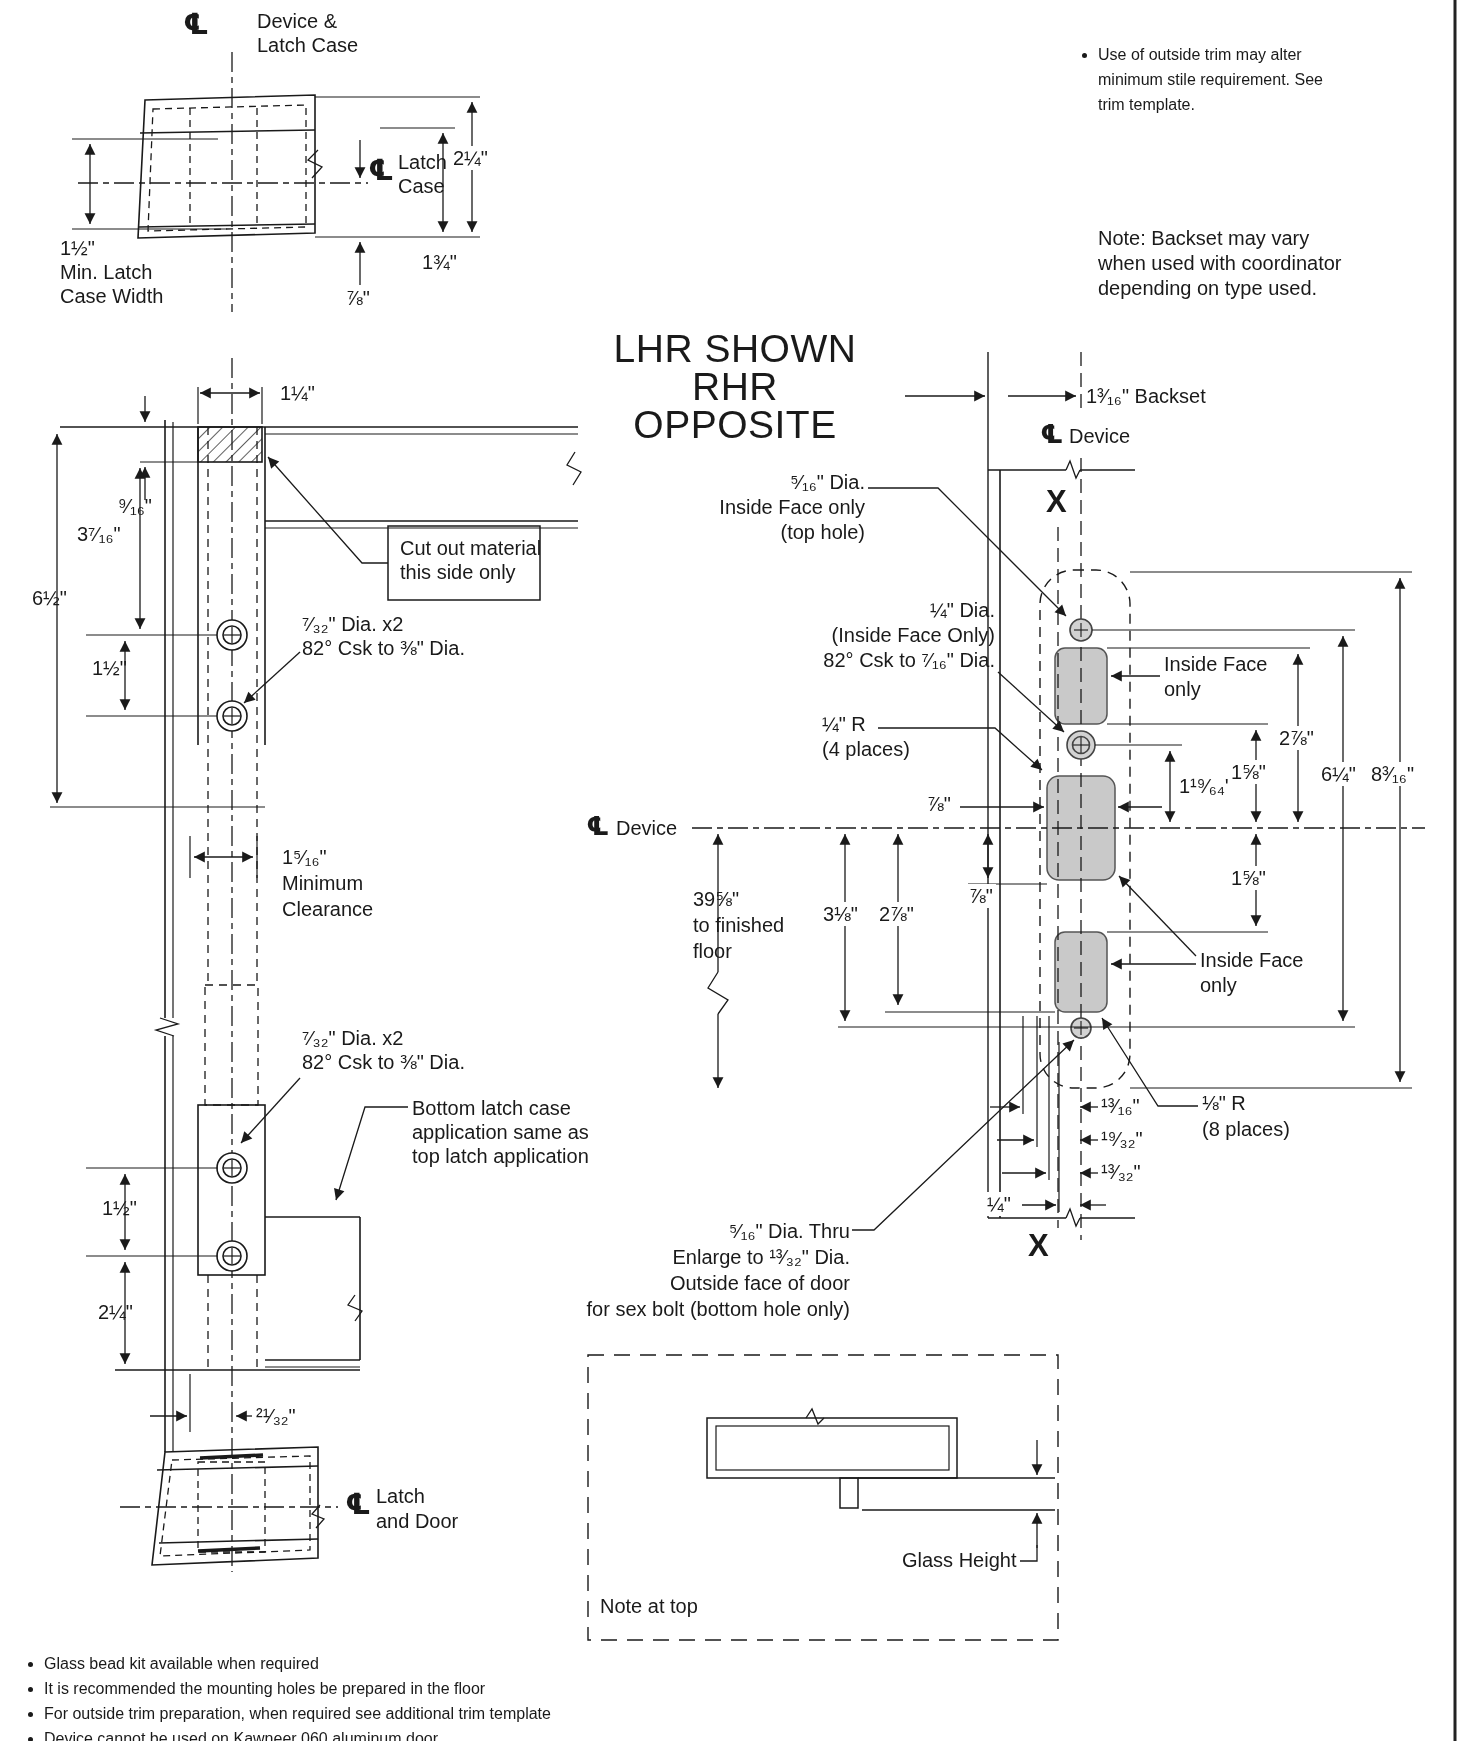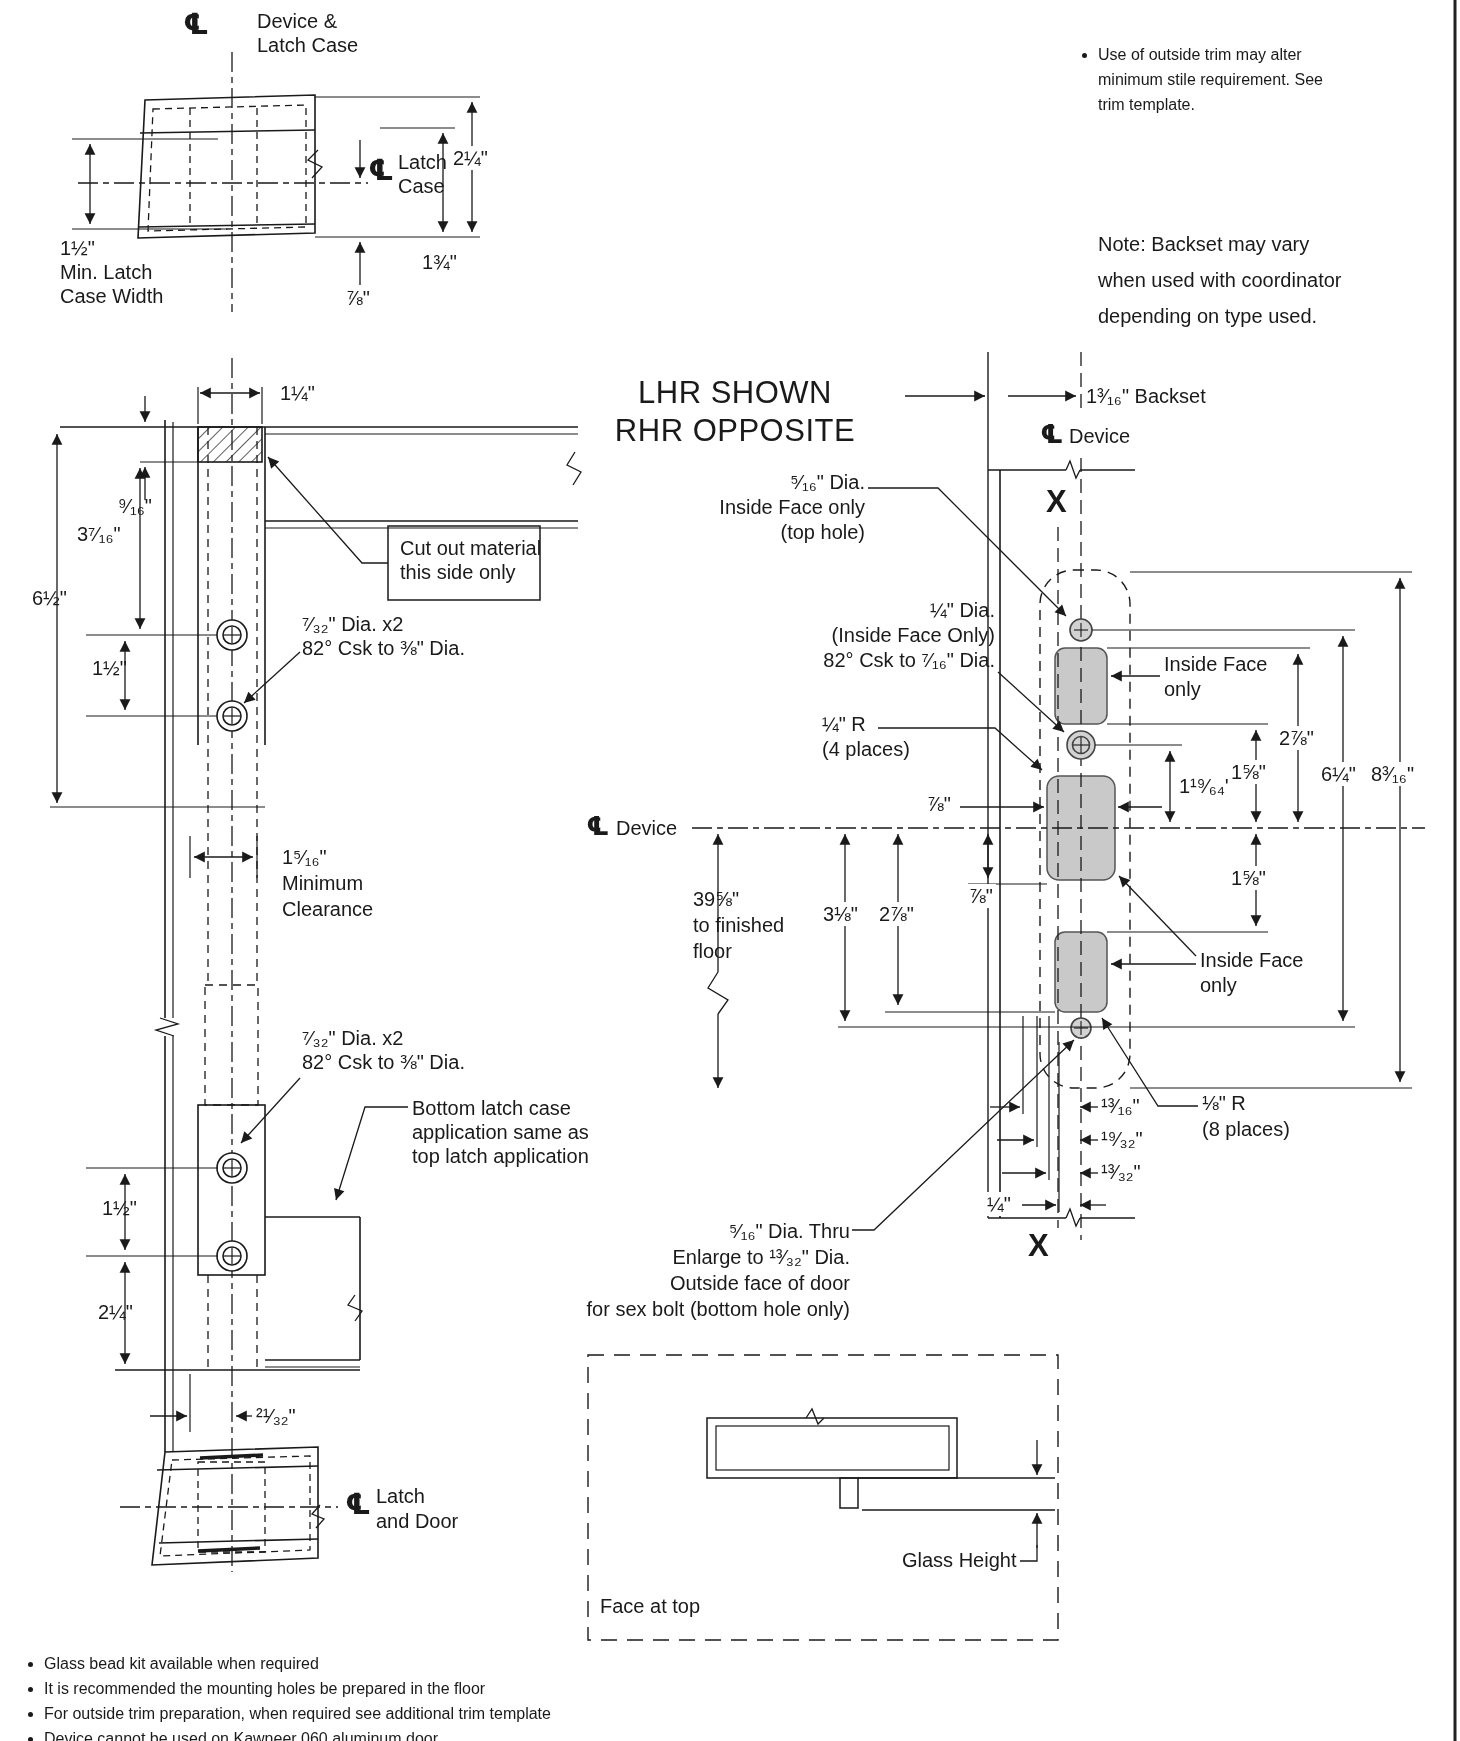--- a/index.html
+++ b/index.html
@@ -5,25 +5,25 @@
   html,body{margin:0;padding:0;background:#fff;}
   .page{position:relative;width:1460px;height:1741px;background:#fff;overflow:hidden;
         font-family:"Liberation Sans","DejaVu Sans",sans-serif;color:#1a1a1a;}
   svg.draw{position:absolute;left:0;top:0;}
   .lbl{position:absolute;font-size:20px;line-height:24px;white-space:pre-line;}
   .rt{text-align:right;}
   .ctr{text-align:center;}
   .bg{background:#fff;padding:0 3px;}
   .cl-sym{position:absolute;font-size:29px;font-weight:600;line-height:29px;}
   .xmark{position:absolute;font-size:31px;font-weight:700;}
-  .title{position:absolute;font-size:31px;line-height:38px;letter-spacing:.5px;margin-top:44px;}
+  .title{position:absolute;font-size:39px;line-height:38px;letter-spacing:.5px;}
   .cap{font-size:23px;line-height:27px;}
   ul.bullets{position:absolute;margin:0;padding-left:22px;list-style:disc;}
   ul.bullets li{font-size:16px;line-height:25px;margin:0;}
-  .note{line-height:36px;}
+  .note{line-height:25px;}
 </style>
 </head>
 <body>
 
 <div class="page">
 
 <svg class="draw" width="1460" height="1741" viewBox="0 0 1460 1741">
   <defs>
     <marker id="ah" viewBox="0 0 12 12" refX="11" refY="6" markerWidth="10" markerHeight="10" orient="auto-start-reverse">
       <path d="M1,1 L11,6 L1,11 z" fill="#1a1a1a" stroke="none"></path>
@@ -354,21 +354,21 @@
 (8 places)</div>
 <div class="lbl bg" style="left:1098px;top:1094px;">¹³⁄₁₆"</div>
 <div class="lbl bg" style="left:1098px;top:1127px;">¹⁹⁄₃₂"</div>
 <div class="lbl bg" style="left:1098px;top:1160px;">¹³⁄₃₂"</div>
 <div class="lbl bg" style="left:984px;top:1192px;">¼"</div>
 <div class="lbl rt" style="left:560px;top:1218px;width:290px;line-height:26px;">⁵⁄₁₆" Dia. Thru
 Enlarge to ¹³⁄₃₂" Dia.
 Outside face of door
 for sex bolt (bottom hole only)</div>
 
-<div class="lbl" style="left:600px;top:1594px;">Face at top</div>
+<div class="lbl" style="left:600px;top:1594px;">Note at top</div>
 <div class="lbl" style="left:902px;top:1548px;">Glass Height</div>
 
 <ul class="bullets" style="left:22px;top:1651px;width:900px;">
   <li>Glass bead kit available when required</li>
   <li>It is recommended the mounting holes be prepared in the floor</li>
   <li>For outside trim preparation, when required see additional trim template</li>
   <li>Device cannot be used on Kawneer 060 aluminum door</li>
 </ul>
 
 </div>

